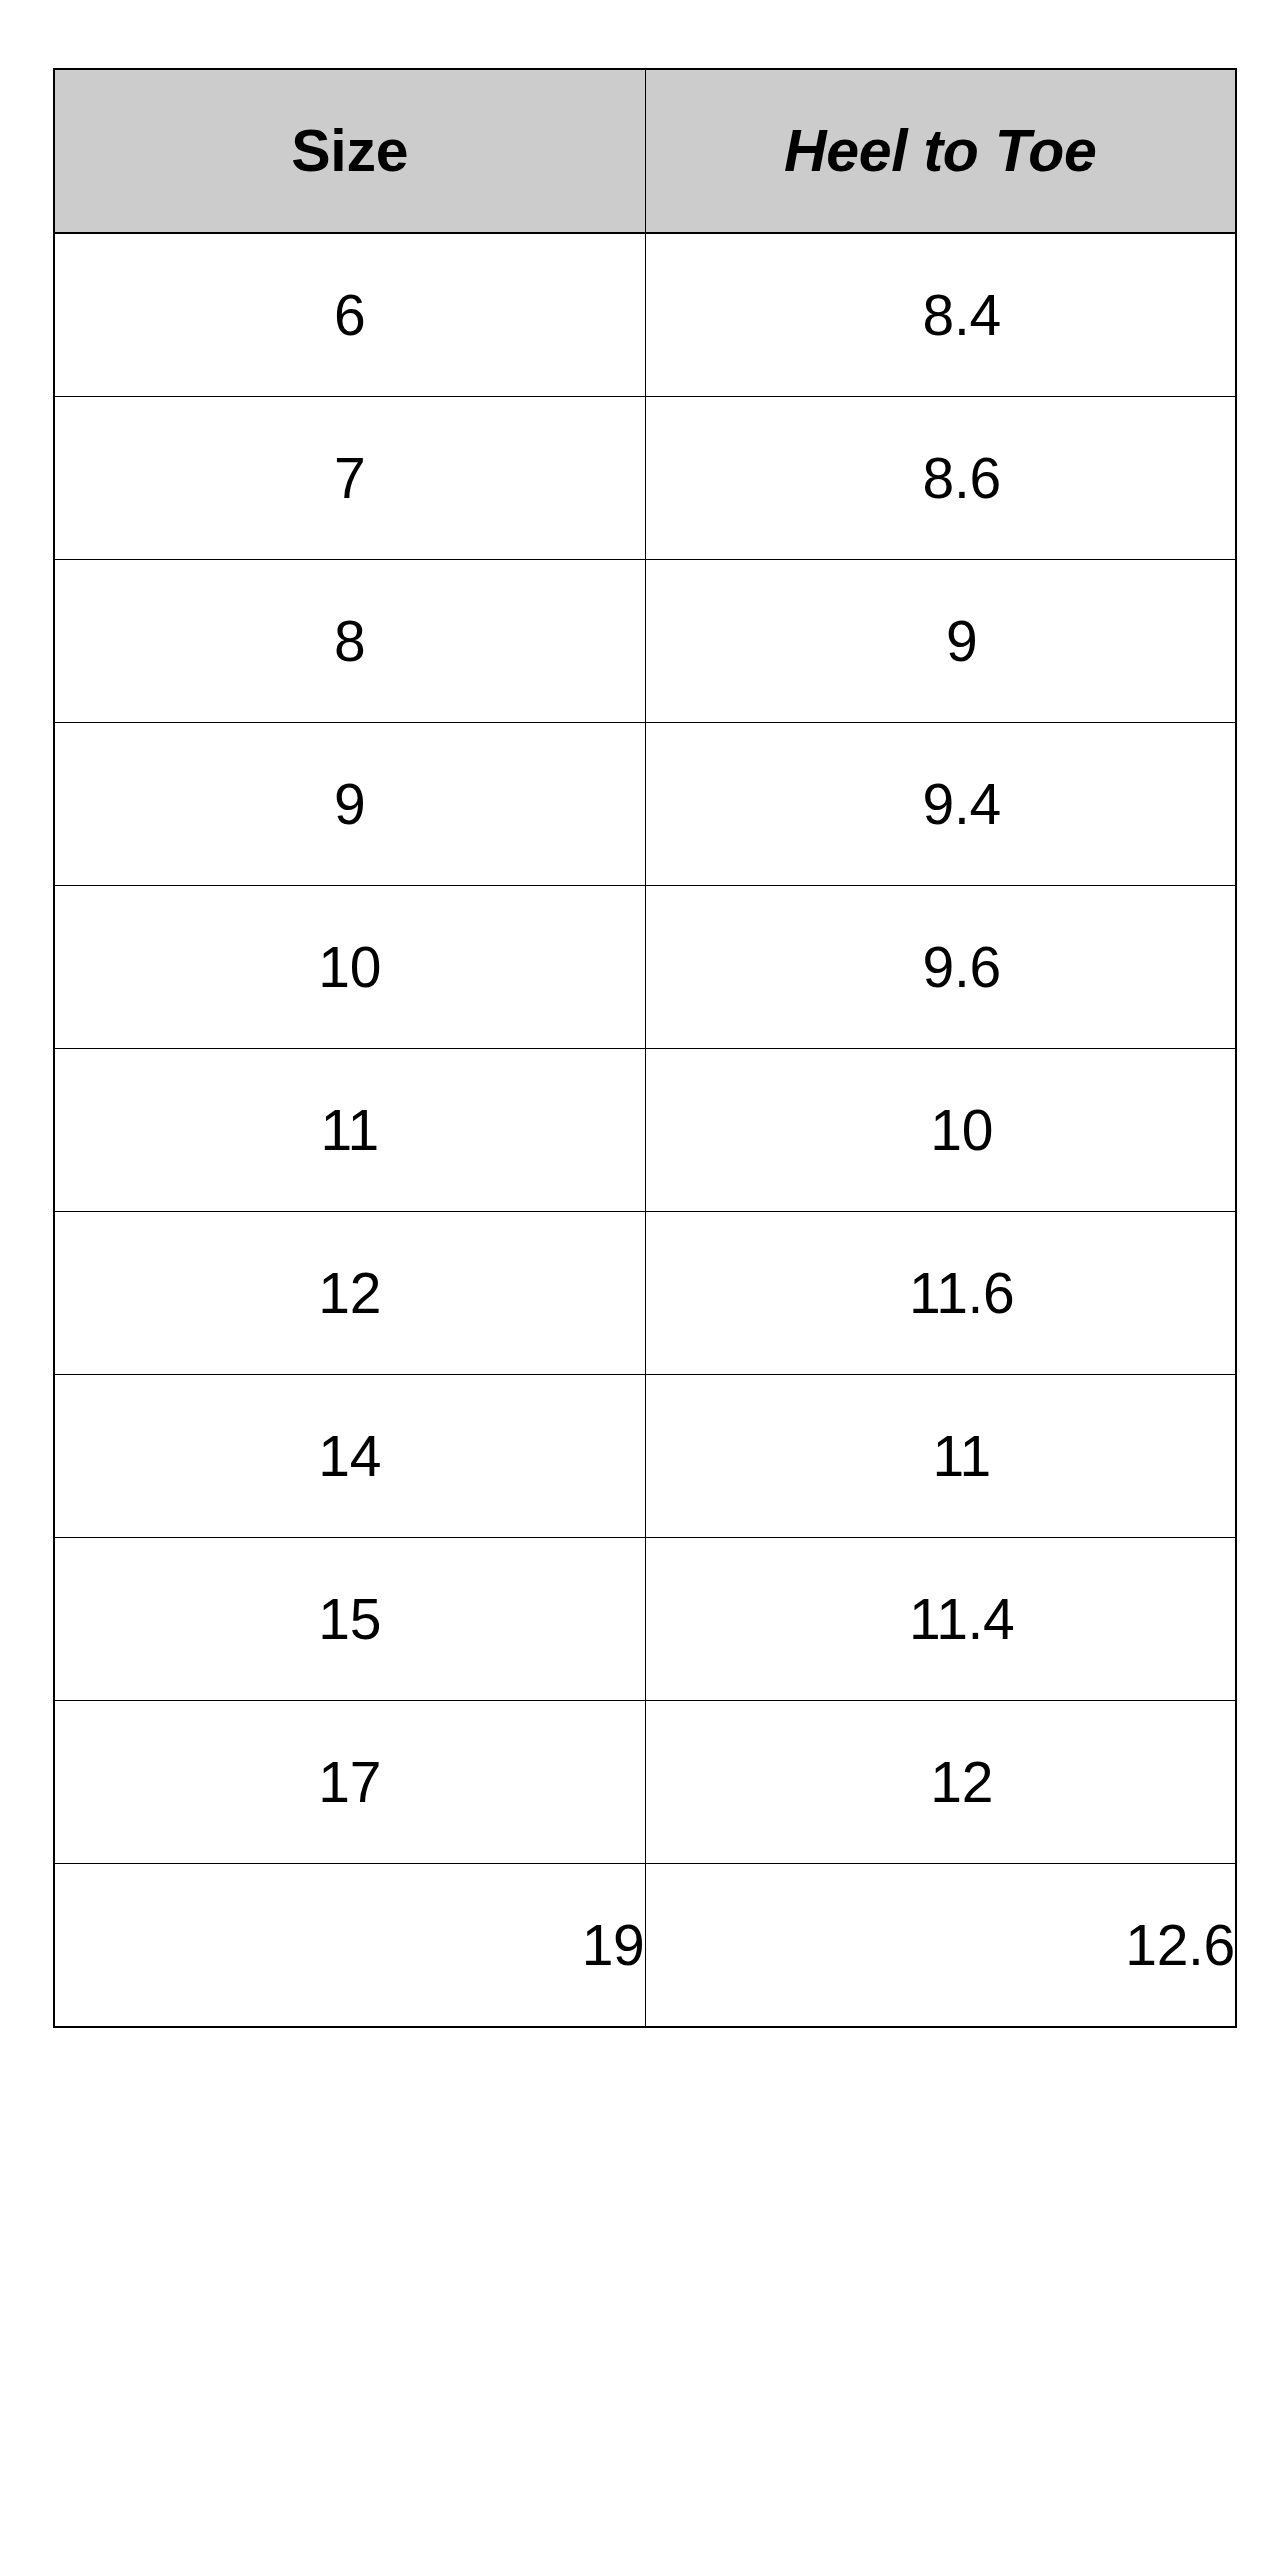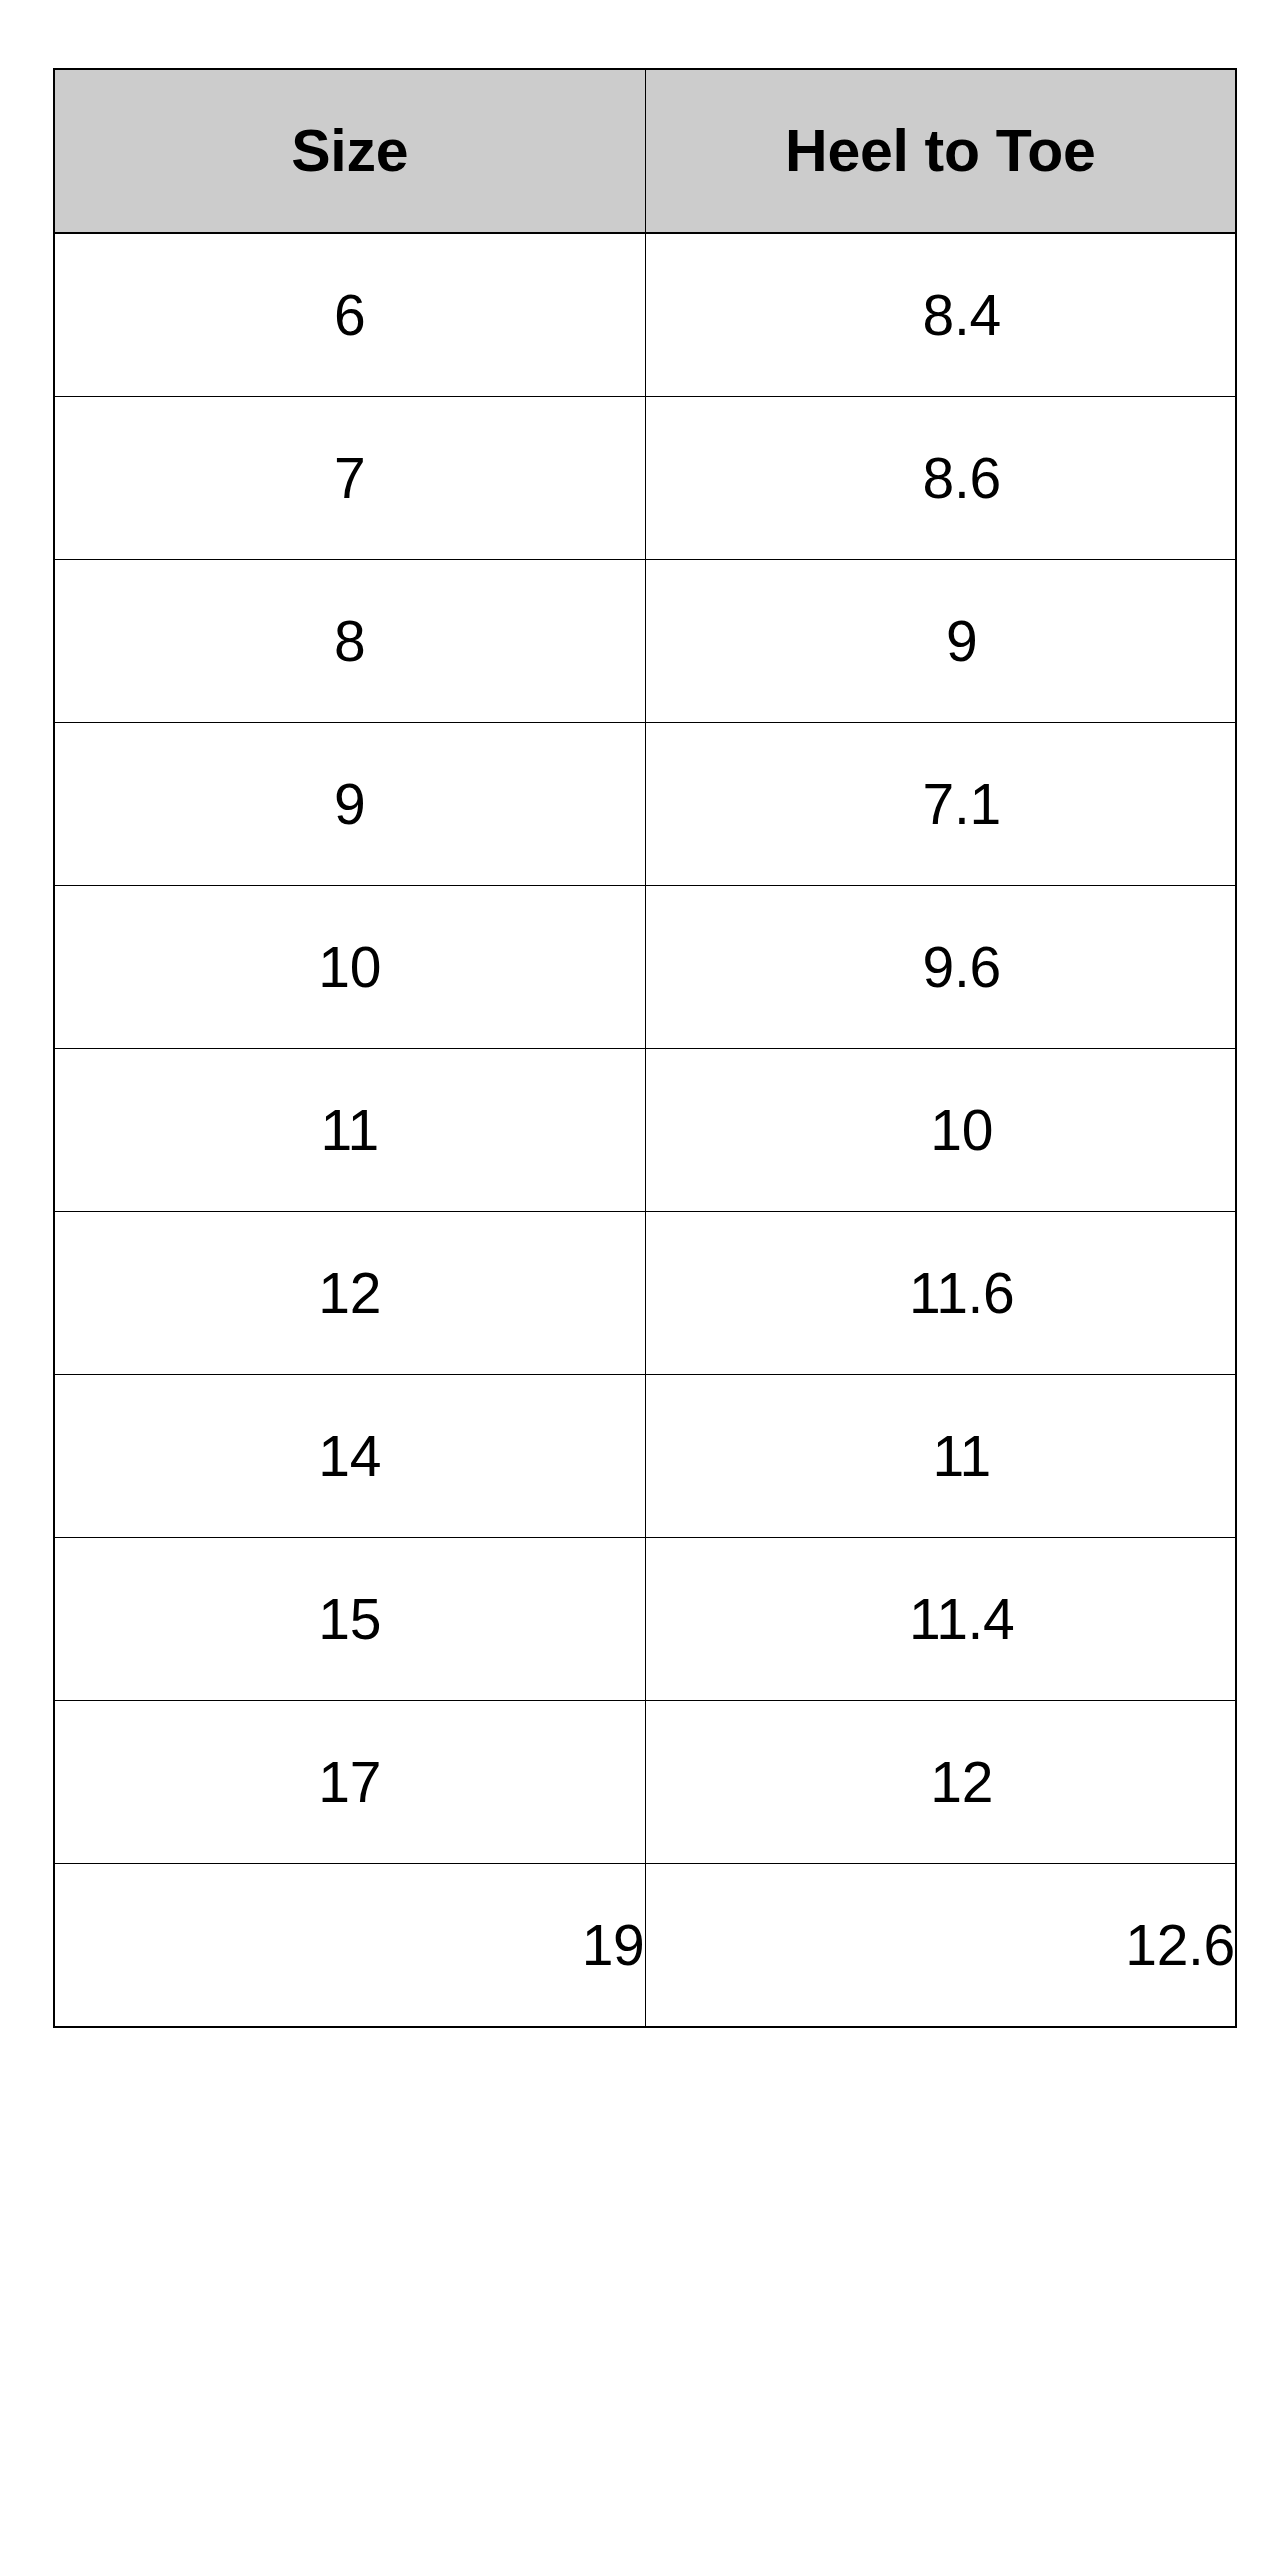--- a/index.html
+++ b/index.html
@@ -51,20 +51,21 @@
     line-height: 1;
     text-align: center;
     vertical-align: middle;
     border-right: 1.9px solid #000000;
     border-bottom: 2.6px solid #000000;
     padding: 0;
     letter-spacing: -0.3px;
   }
   thead tr.header-row th:last-child {
     border-right: none;
+    font-style: italic;
   }
 
   
   tbody tr.data-row td {
     height: 162px;
     background: #ffffff;
     color: #000000;
     font-weight: normal;
     font-size: 57px;
     line-height: 1;
@@ -111,21 +112,21 @@
         <tr class="data-row">
           <td>7</td>
           <td>8.6</td>
         </tr>
         <tr class="data-row">
           <td>8</td>
           <td>9</td>
         </tr>
         <tr class="data-row">
           <td>9</td>
-          <td>7.1</td>
+          <td>9.4</td>
         </tr>
         <tr class="data-row">
           <td>10</td>
           <td>9.6</td>
         </tr>
         <tr class="data-row">
           <td>11</td>
           <td>10</td>
         </tr>
         <tr class="data-row">

